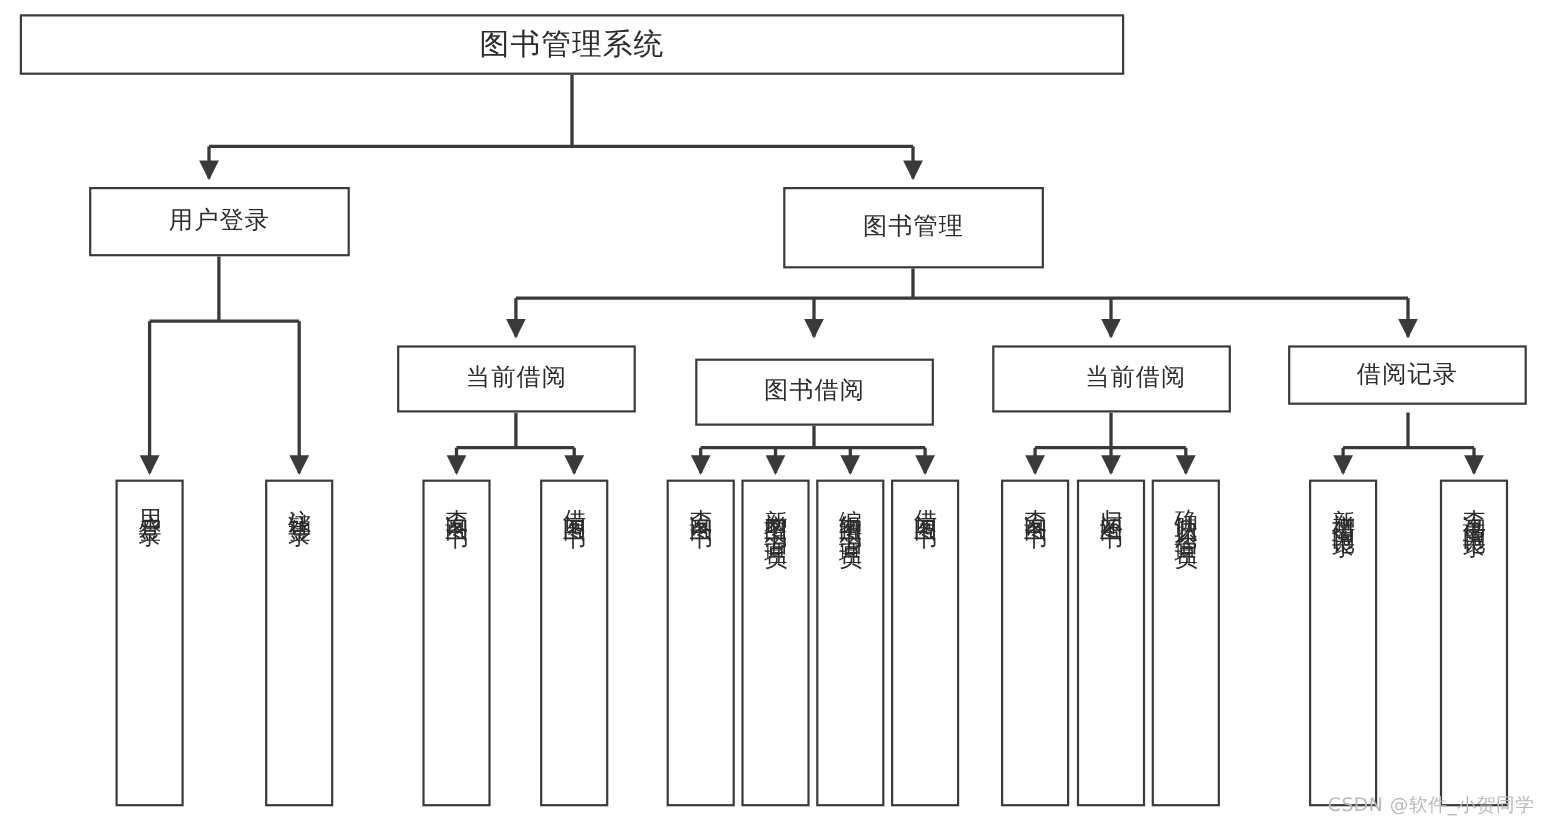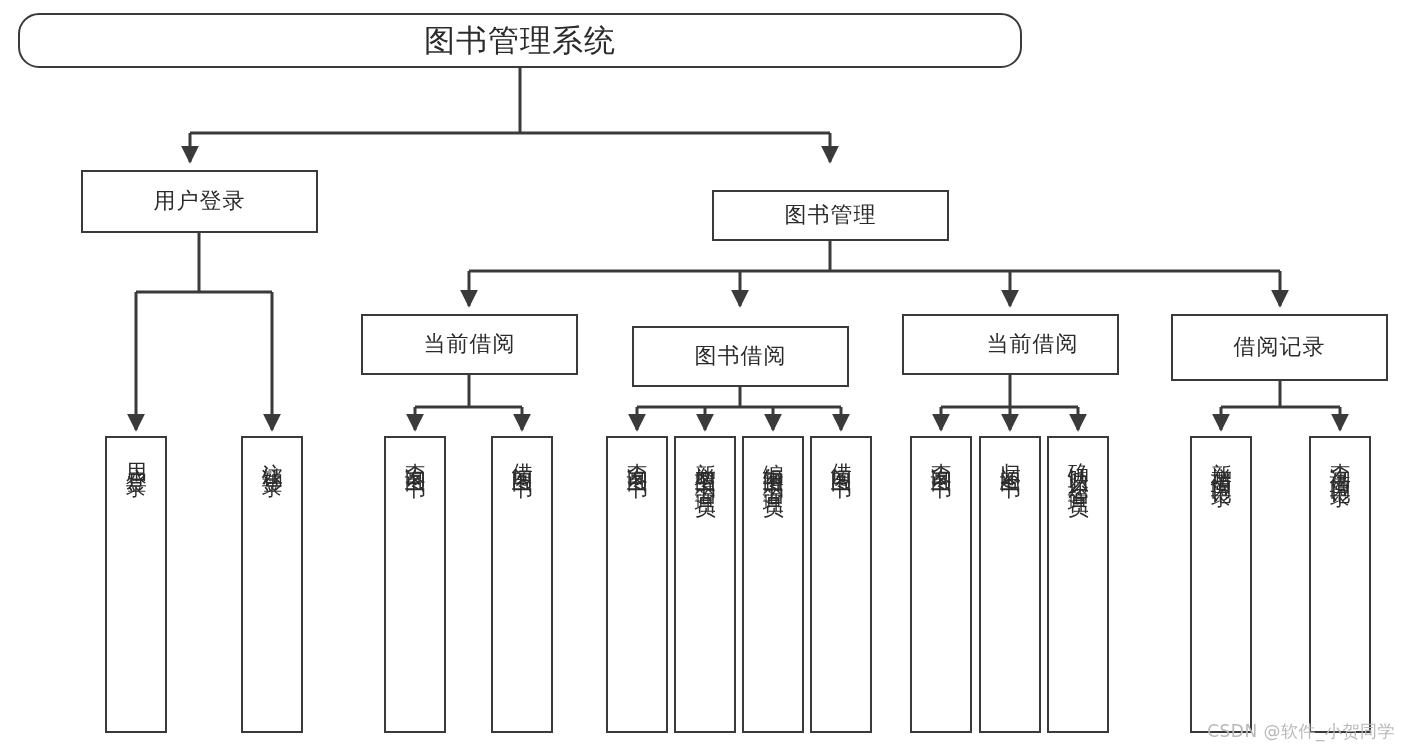--- a/index.html
+++ b/index.html
@@ -36,22 +36,21 @@
     justify-content: center;
     color: #2b2b2b;
     z-index: 2;
   }
   .node.horizontal {
     font-size: 22px;
     line-height: 1.1;
     letter-spacing: 1px;
   }
   .node.root {
-    font-size: 31px;
-    border-radius: 21px;
+    font-size: 27px;
   }
   .node.vertical {
     align-items: flex-start;
     padding-top: 8px;
   }
   .vlabel {
     writing-mode: vertical-rl;
     text-orientation: upright;
     -webkit-writing-mode: vertical-rl;
     font-size: 21px;
@@ -126,34 +125,34 @@
     </g>
   </svg>
 
   <div class="node horizontal root" style="left:18px; top:13px; width:1004px; height:55px;">
     <span>图书管理系统</span>
   </div>
 
   <div class="node horizontal" style="left:81px; top:170px; width:237px; height:63px;">
     <span>用户登录</span>
   </div>
-  <div class="node horizontal" style="left:712px; top:170px; width:237px; height:51px;margin-top:20px;">
+  <div class="node horizontal" style="left:712px; top:170px; width:237px; height:74px;">
     <span>图书管理</span>
   </div>
 
   <div class="node horizontal" style="left:361px; top:314px; width:217px; height:61px;">
     <span>当前借阅</span>
   </div>
   <div class="node horizontal" style="left:632px; top:326px; width:217px; height:61px;">
     <span>图书借阅</span>
   </div>
   <div class="node horizontal" style="left:902px; top:314px; width:217px; height:61px;padding-left:44px;">
     <span>当前借阅</span>
   </div>
-  <div class="node horizontal" style="left:1171px; top:314px; width:217px; height:67px;">
+  <div class="node horizontal" style="left:1171px; top:314px; width:217px; height:54px;">
     <span>借阅记录</span>
   </div>
 
   <div class="node vertical" style="left:105px; top:436px; width:62px; height:297px;">
     <span class="vlabel">用户登录</span>
   </div>
   <div class="node vertical" style="left:241px; top:436px; width:62px; height:297px;">
     <span class="vlabel">注销登录</span>
   </div>
 

